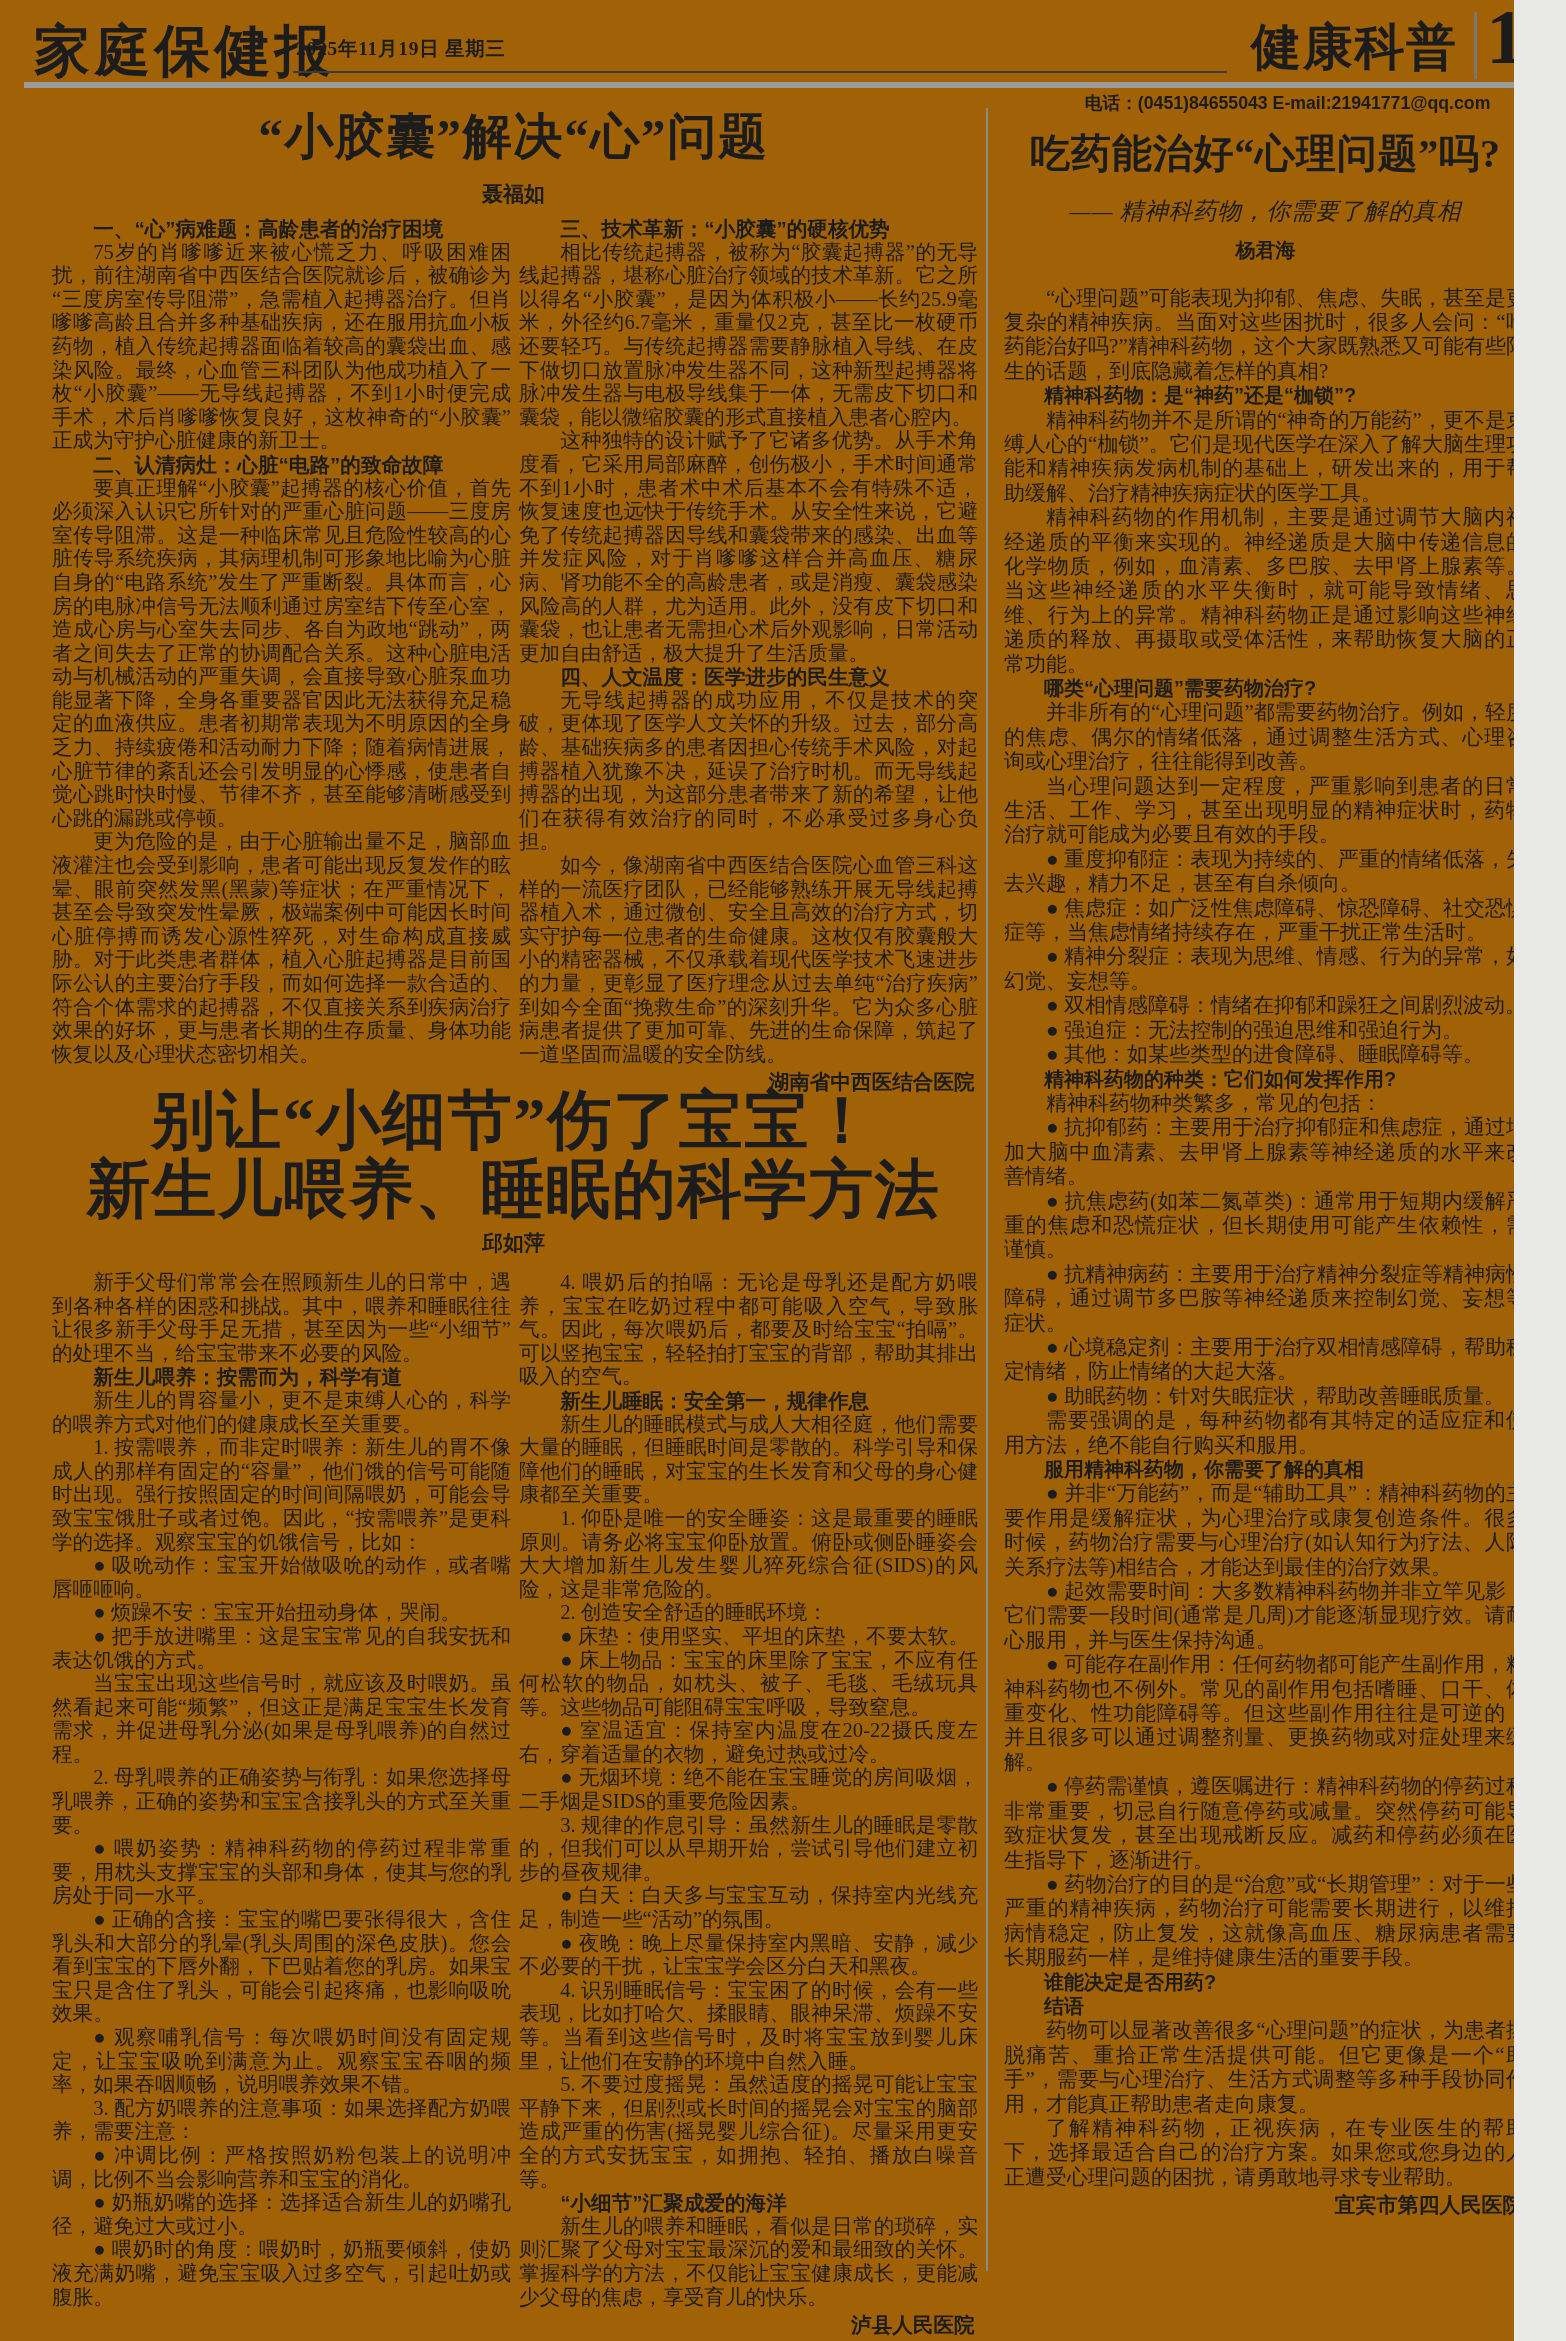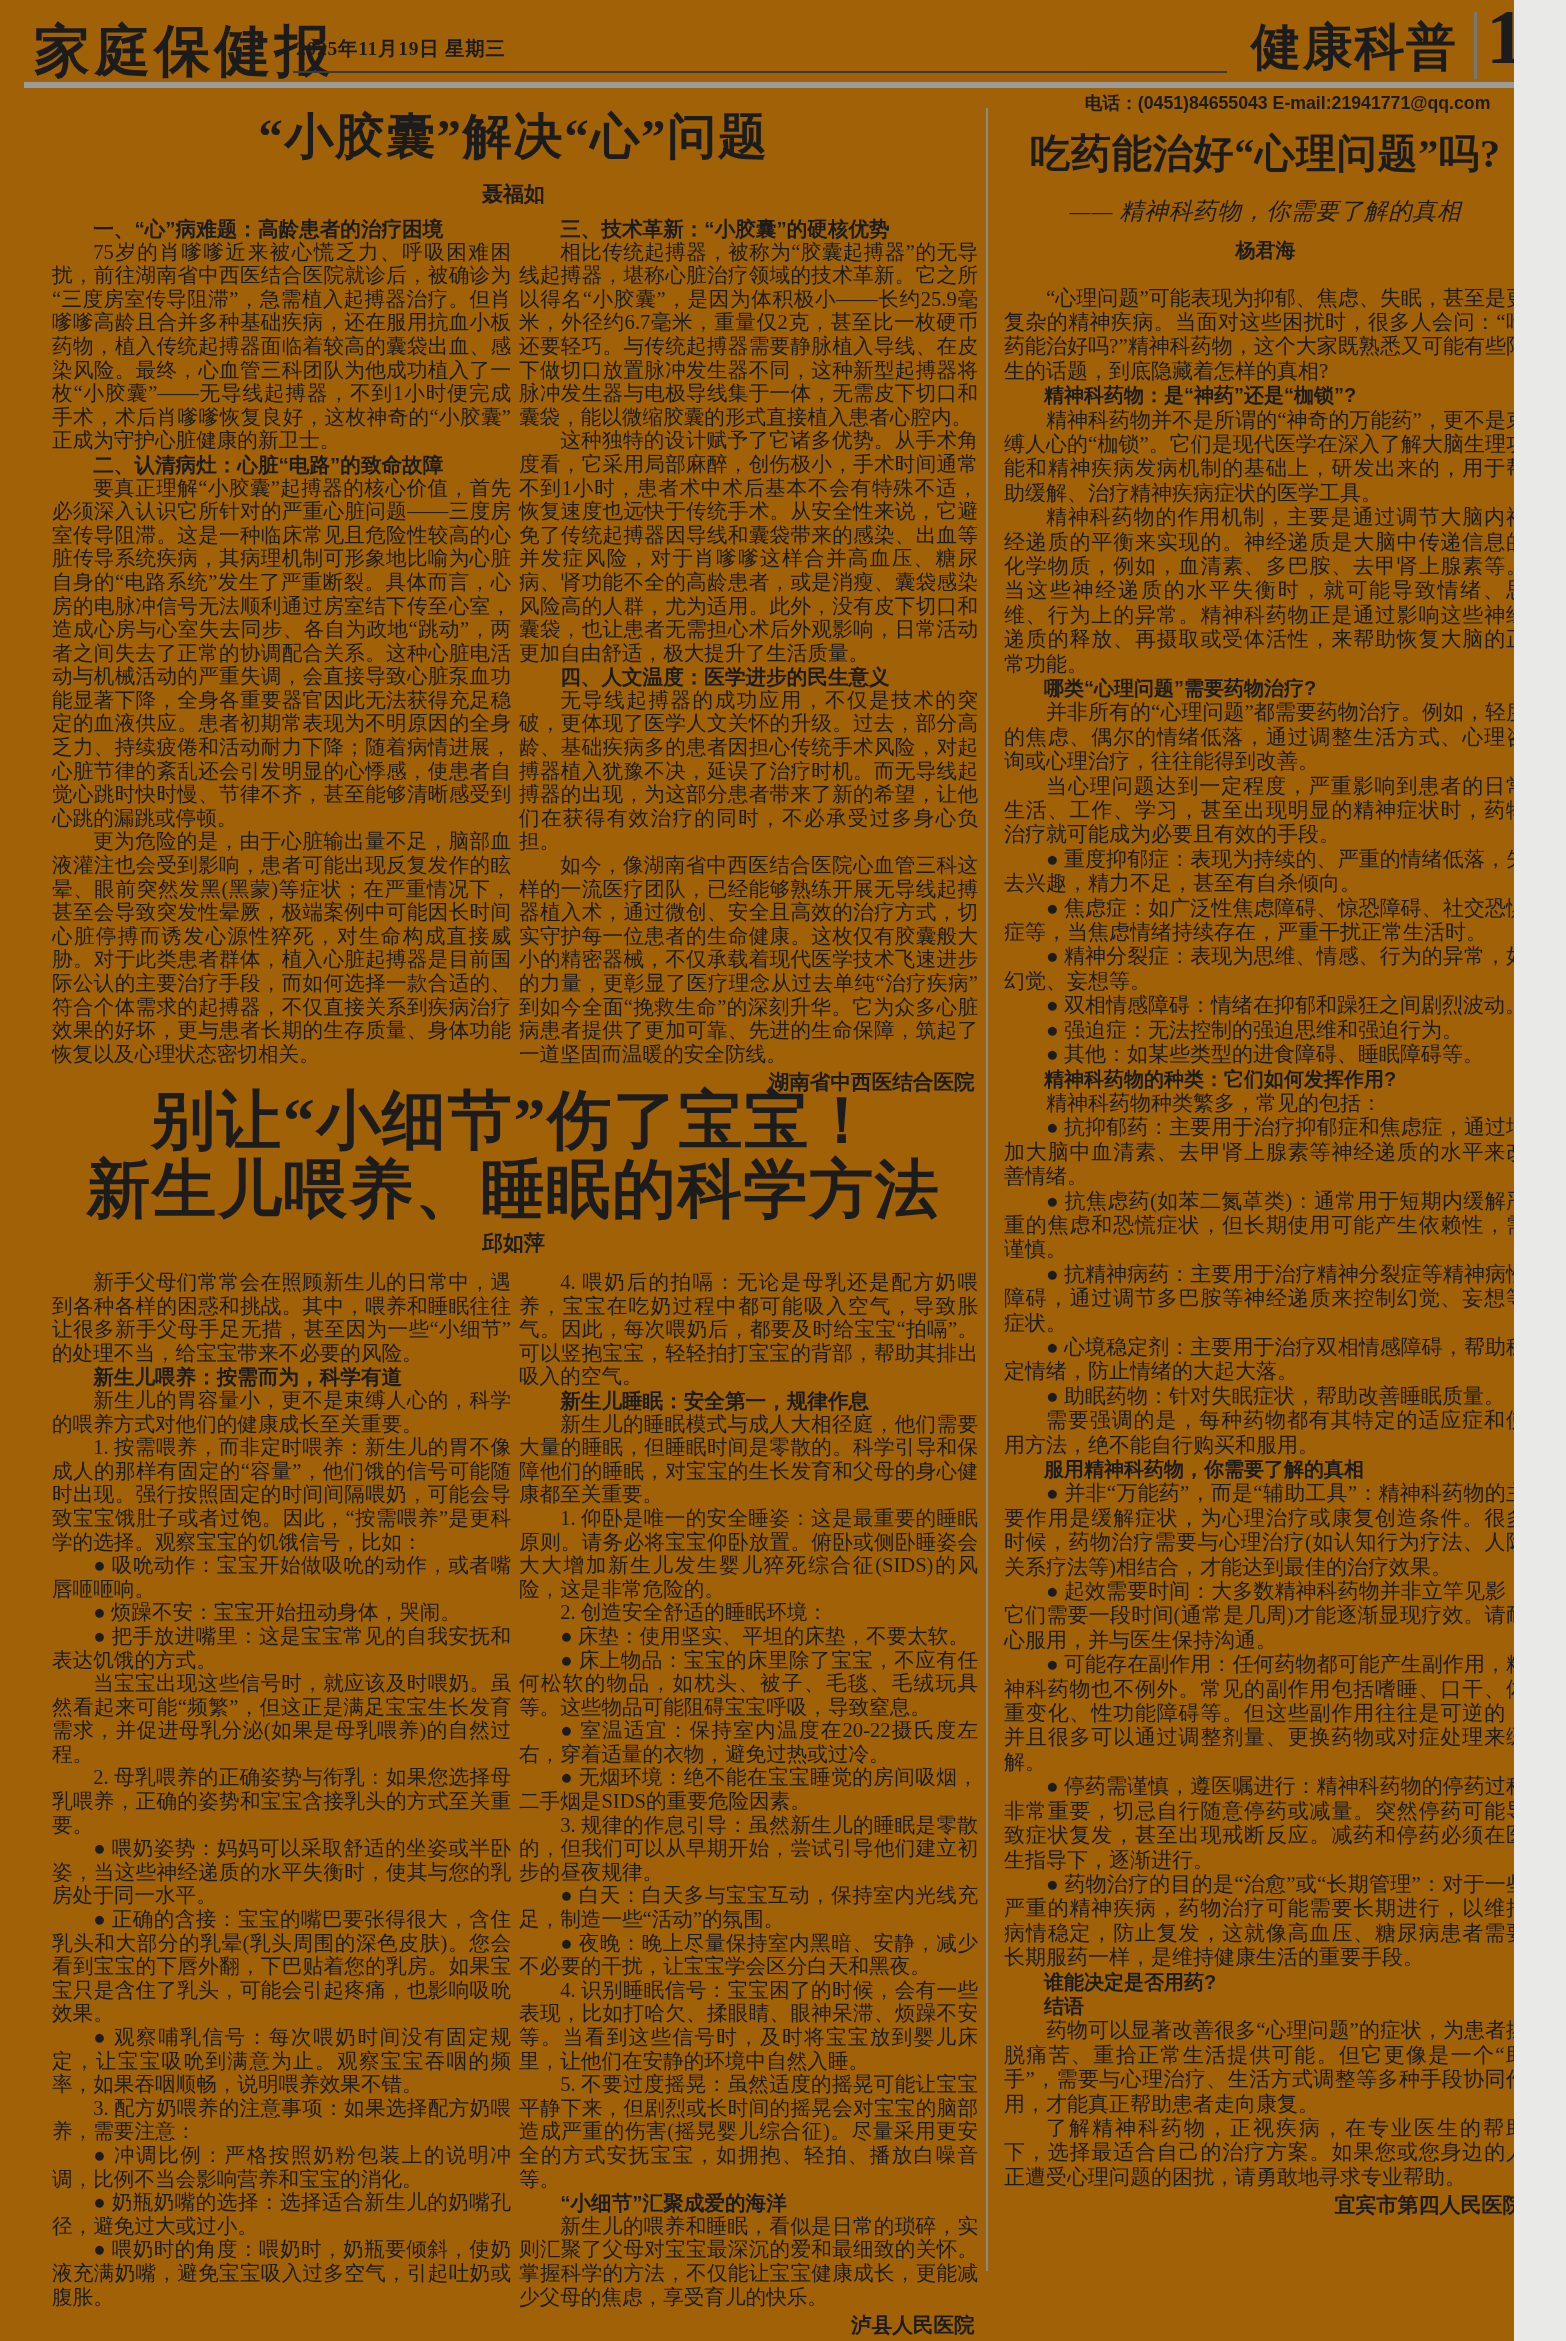--- a/index.html
+++ b/index.html
@@ -89,21 +89,21 @@
   <div id="a2c1" class="col">
       <div class="blk p">新手父母们常常会在照顾新生儿的日常中，遇到各种各样的困惑和挑战。其中，喂养和睡眠往往让很多新手父母手足无措，甚至因为一些“小细节”的处理不当，给宝宝带来不必要的风险。</div>
       <div class="blk h">新生儿喂养：按需而为，科学有道</div>
       <div class="blk p">新生儿的胃容量小，更不是束缚人心的，科学的喂养方式对他们的健康成长至关重要。</div>
       <div class="blk p">1. 按需喂养，而非定时喂养：新生儿的胃不像成人的那样有固定的“容量”，他们饿的信号可能随时出现。强行按照固定的时间间隔喂奶，可能会导致宝宝饿肚子或者过饱。因此，“按需喂养”是更科学的选择。观察宝宝的饥饿信号，比如：</div>
       <div class="blk p">● 吸吮动作：宝宝开始做吸吮的动作，或者嘴唇咂咂响。</div>
       <div class="blk p">● 烦躁不安：宝宝开始扭动身体，哭闹。</div>
       <div class="blk p">● 把手放进嘴里：这是宝宝常见的自我安抚和表达饥饿的方式。</div>
       <div class="blk p">当宝宝出现这些信号时，就应该及时喂奶。虽然看起来可能“频繁”，但这正是满足宝宝生长发育需求，并促进母乳分泌(如果是母乳喂养)的自然过程。</div>
       <div class="blk p">2. 母乳喂养的正确姿势与衔乳：如果您选择母乳喂养，正确的姿势和宝宝含接乳头的方式至关重要。</div>
-      <div class="blk p">● 喂奶姿势：妈妈可以采取舒适的坐姿或半卧姿，当这些神经递质的水平失衡时，使其与您的乳房处于同一水平。</div>
+      <div class="blk p">● 喂奶姿势：精神科药物的停药过程非常重要，用枕头支撑宝宝的头部和身体，使其与您的乳房处于同一水平。</div>
       <div class="blk p">● 正确的含接：宝宝的嘴巴要张得很大，含住乳头和大部分的乳晕(乳头周围的深色皮肤)。您会看到宝宝的下唇外翻，下巴贴着您的乳房。如果宝宝只是含住了乳头，可能会引起疼痛，也影响吸吮效果。</div>
       <div class="blk p">● 观察哺乳信号：每次喂奶时间没有固定规定，让宝宝吸吮到满意为止。观察宝宝吞咽的频率，如果吞咽顺畅，说明喂养效果不错。</div>
       <div class="blk p">3. 配方奶喂养的注意事项：如果选择配方奶喂养，需要注意：</div>
       <div class="blk p">● 冲调比例：严格按照奶粉包装上的说明冲调，比例不当会影响营养和宝宝的消化。</div>
       <div class="blk p">● 奶瓶奶嘴的选择：选择适合新生儿的奶嘴孔径，避免过大或过小。</div>
       <div class="blk p">● 喂奶时的角度：喂奶时，奶瓶要倾斜，使奶液充满奶嘴，避免宝宝吸入过多空气，引起吐奶或腹胀。</div>
     </div>
   <div id="a2c2" class="col">
       <div class="blk p">4. 喂奶后的拍嗝：无论是母乳还是配方奶喂养，宝宝在吃奶过程中都可能吸入空气，导致胀气。因此，每次喂奶后，都要及时给宝宝“拍嗝”。可以竖抱宝宝，轻轻拍打宝宝的背部，帮助其排出吸入的空气。</div>
       <div class="blk h">新生儿睡眠：安全第一，规律作息</div>

